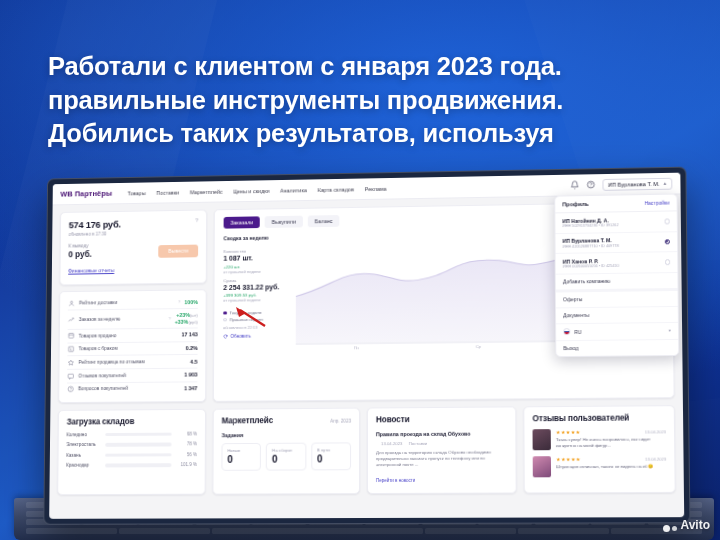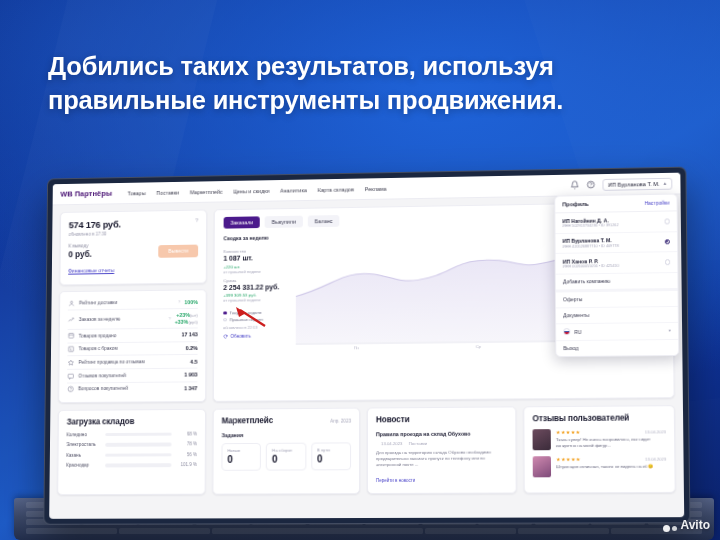--- a/index.html
+++ b/index.html
@@ -275,22 +275,23 @@
 
 <div class="bg">
   <div class="bg-facets">
     <div class="facet" style="left:0;top:0;width:150px;height:540px;transform:skewX(-14deg);"></div>
     <div class="facet" style="left:560px;top:-40px;width:220px;height:300px;transform:skewX(18deg);opacity:.7;"></div>
     <div class="facet" style="left:300px;top:420px;width:420px;height:160px;transform:skewY(-6deg);opacity:.5;"></div>
   </div>
 </div>
 
 <div class="headline">
+  <div>Работали с клиентом с января 2023 года.</div>
+  <div>правильные инструменты продвижения.</div>
   <div>Добились таких результатов, используя</div>
-  <div>правильные инструменты продвижения.</div>
 </div>
 
 <div class="kbd-real">
   <div class="keys">
     <div class="keyrow">
       <div class="key"></div>
         <div class="key"></div>
         <div class="key"></div>
         <div class="key"></div>
       <div class="key"></div>

